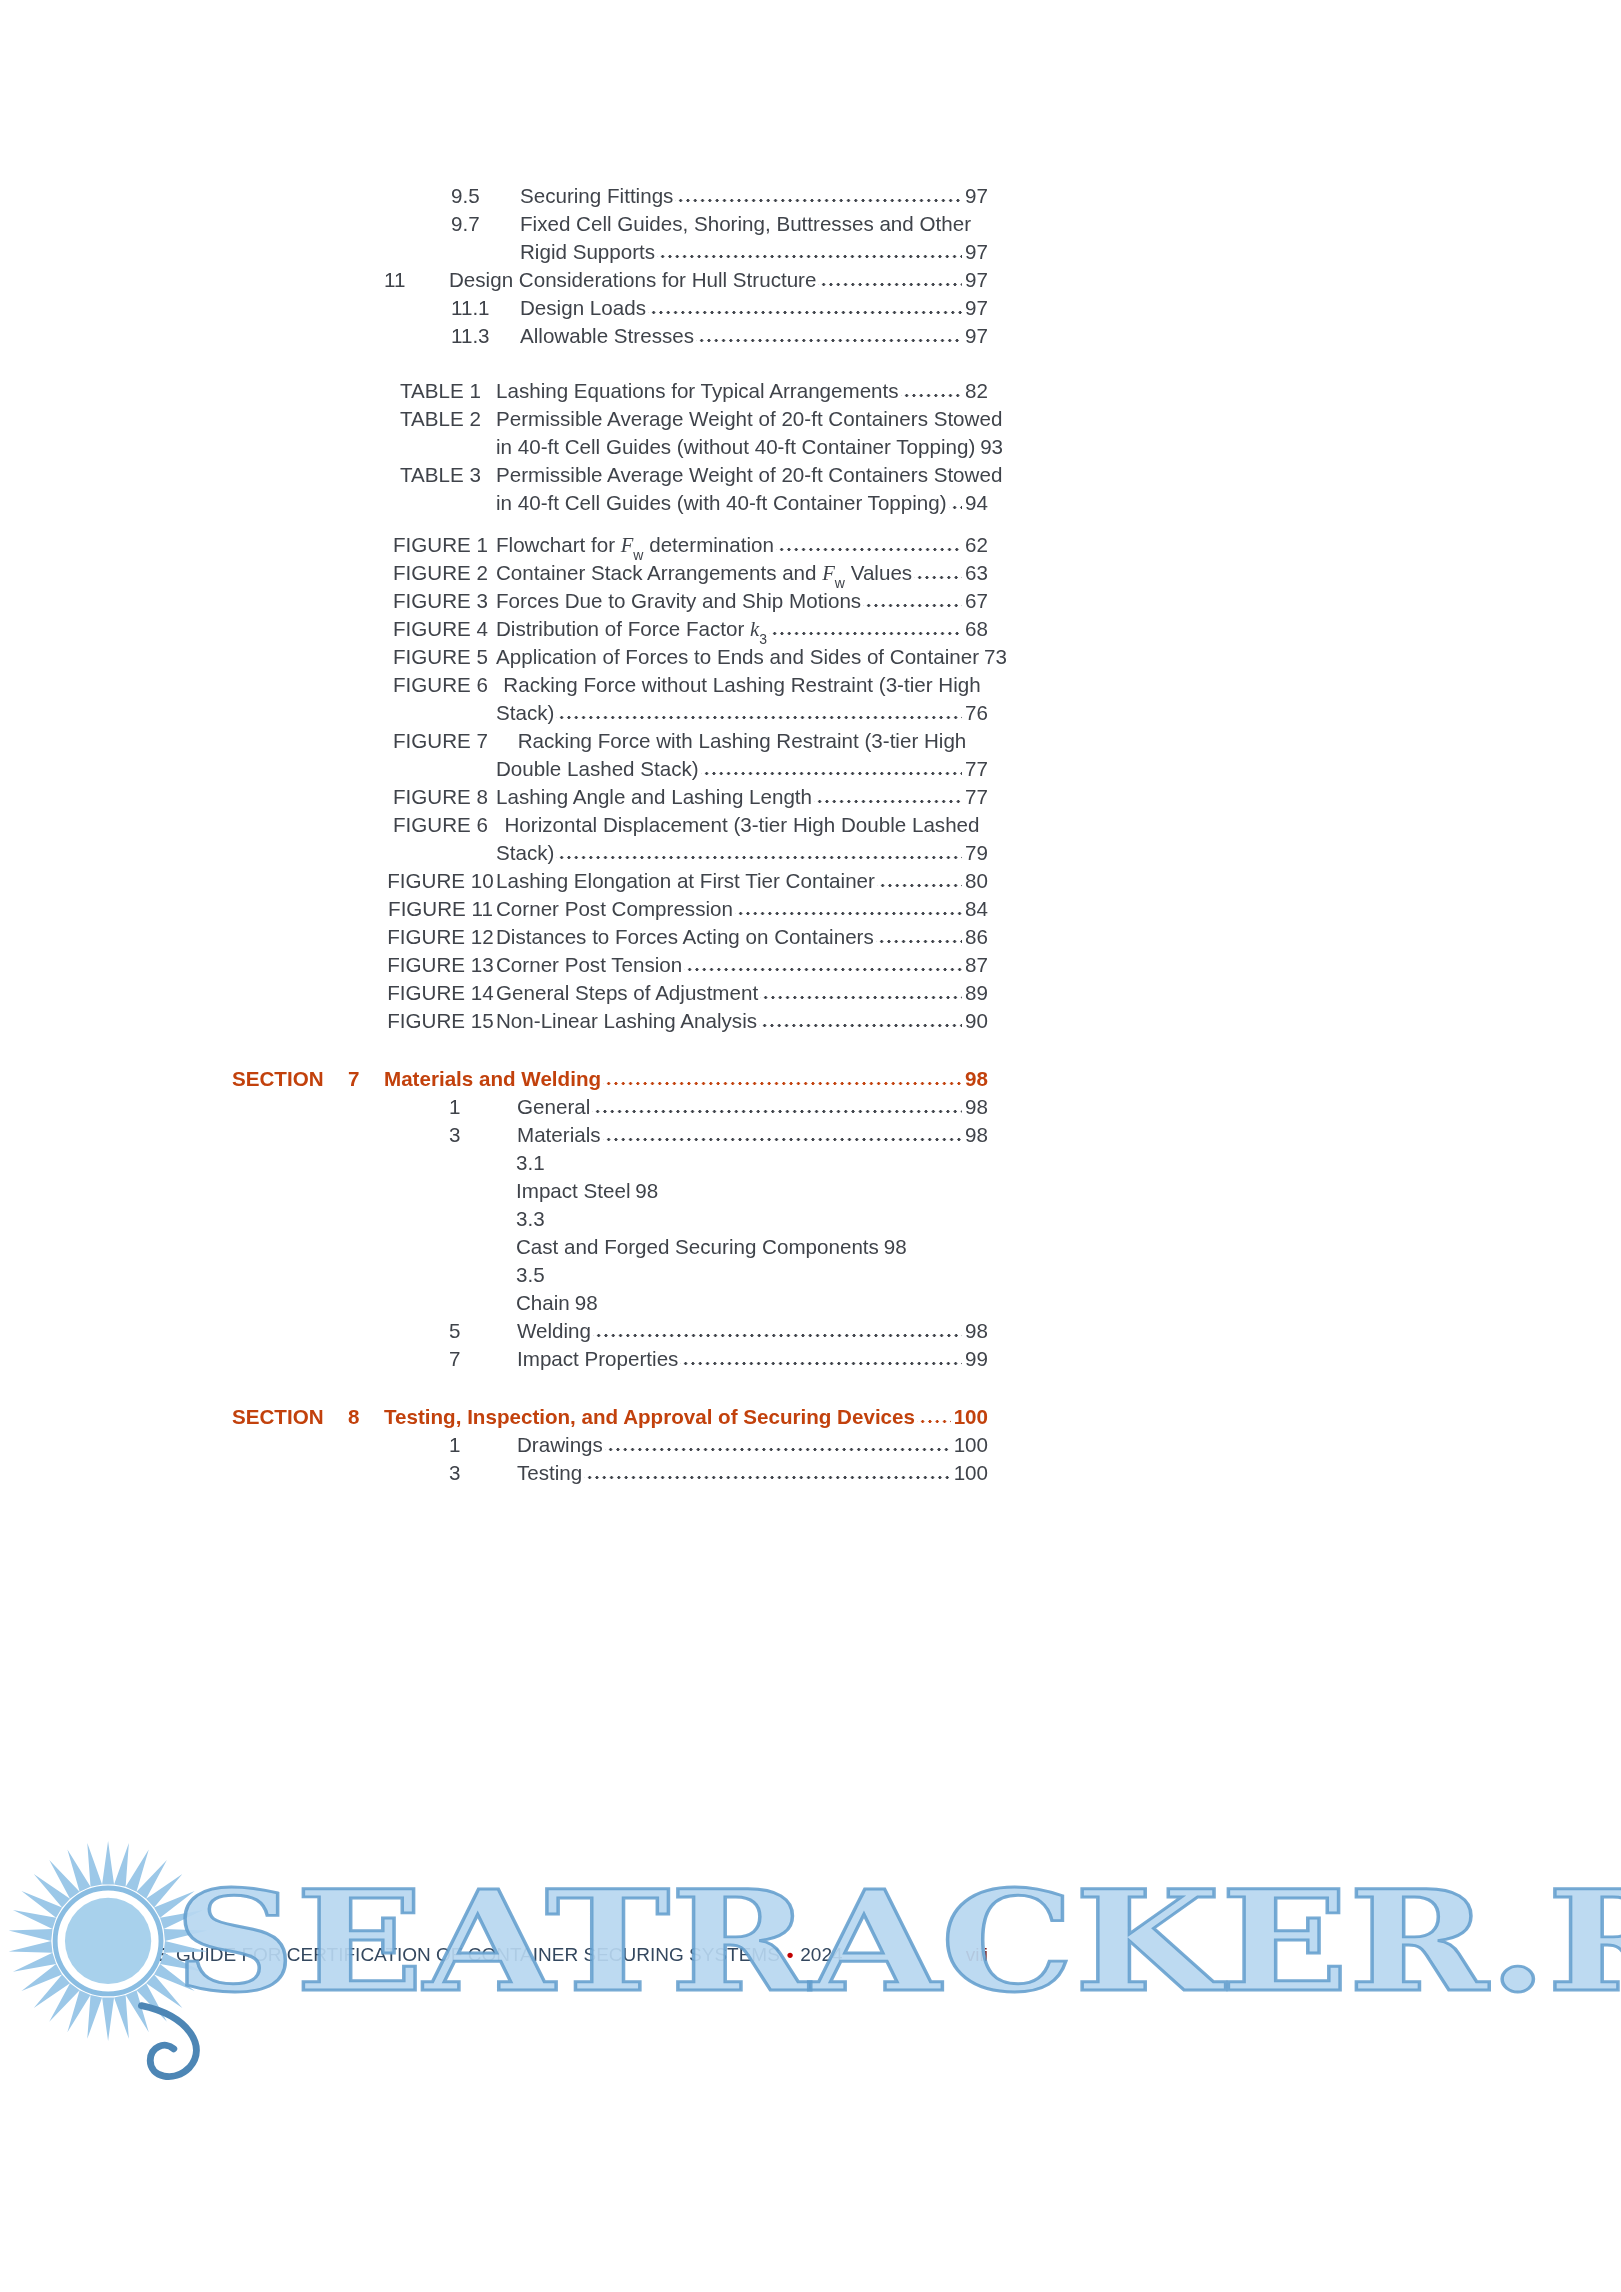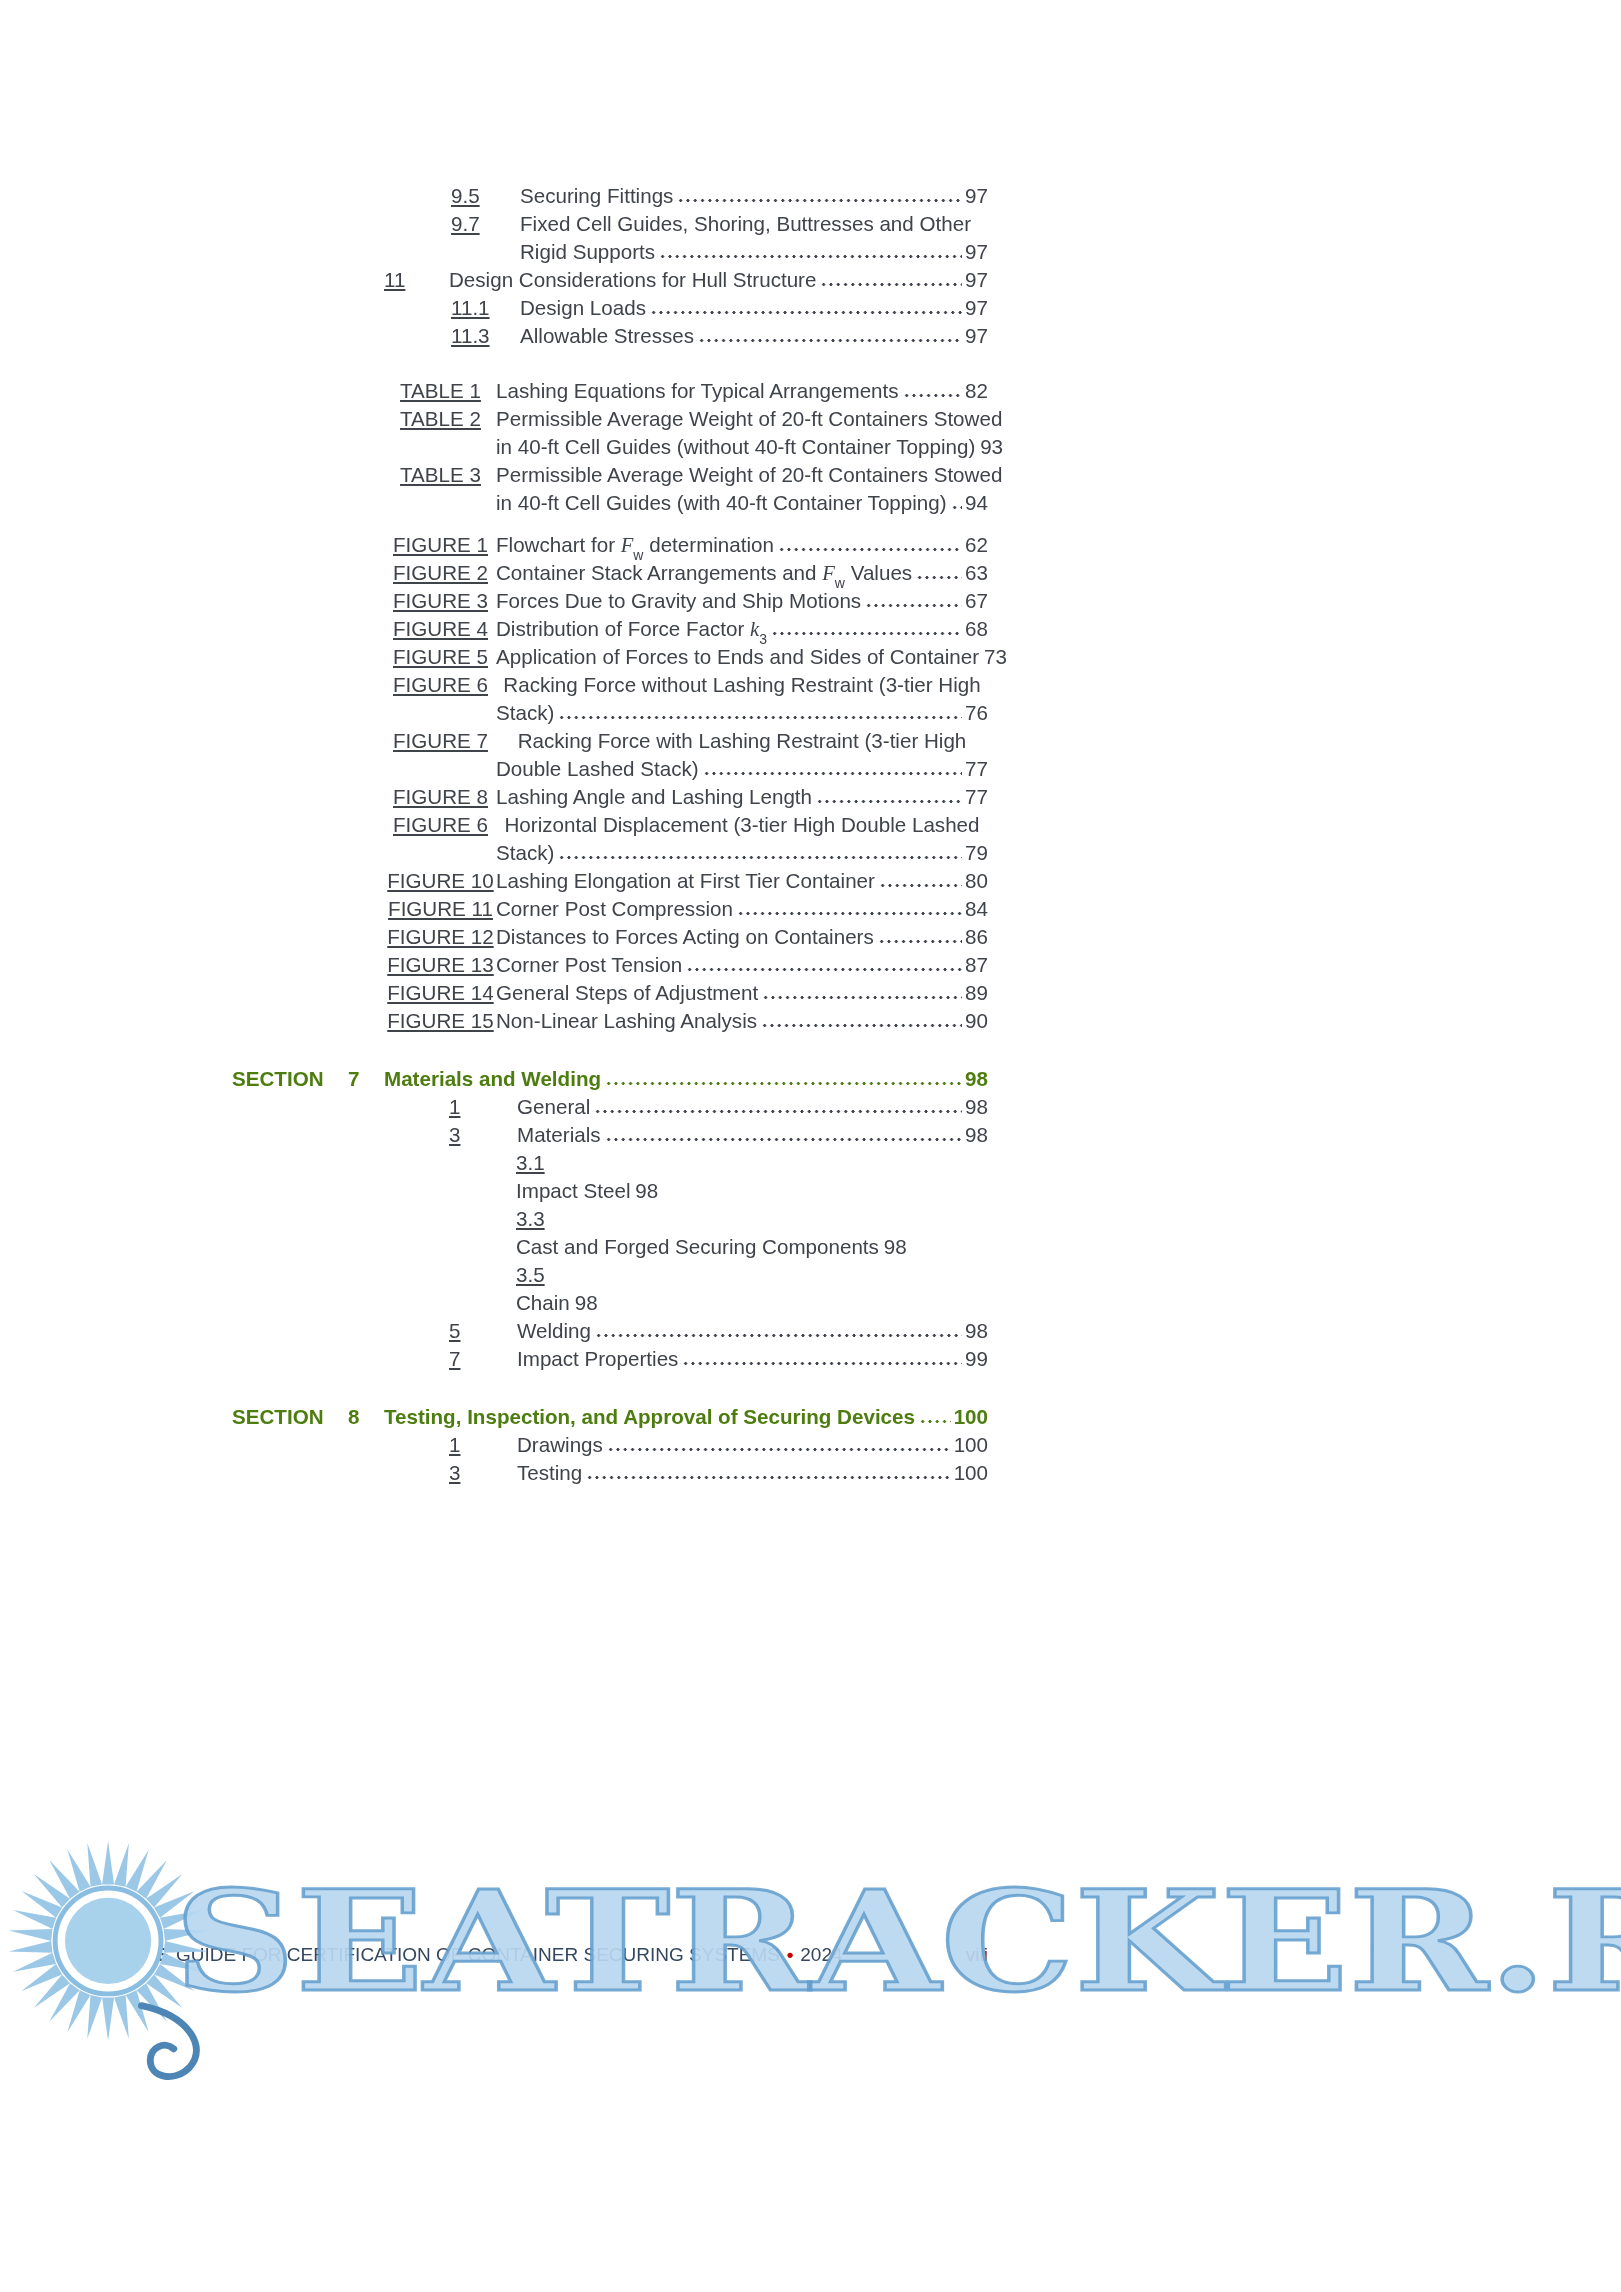--- a/index.html
+++ b/index.html
@@ -19,21 +19,21 @@
   
   .toc {
     position: absolute;
     left: 232px;
     top: 182px;
     width: 756px;
     font-size: 20.6px;
     line-height: 28px;
   }
   .toc-row { display: flex; align-items: flex-start; }
-  .c-num   { flex: 0 0 auto; text-decoration: underline; }
+  .c-num   { flex: 0 0 auto; }
   .c-body  { flex: 1 1 auto; min-width: 0; display: block; }
   .tline   { display: block; white-space: nowrap; }
   .tline.last { display: flex; align-items: baseline; }
   .ttext   { flex: 0 0 auto; white-space: pre; }
   .pnum    { flex: 0 0 auto; }
   .leader {
     flex: 1 1 auto;
     height: 4.9px;
     margin: 0 2.9px 0 2px;
     background-image: radial-gradient(circle, currentColor 1.3px, rgba(0,0,0,0) 1.7px);
@@ -42,21 +42,21 @@
     background-position: 2px 100%;
   }
 
   
   .l1top  { padding-left: 152px; }  .l1top  .c-num { width: 65px; }
   .l2     { padding-left: 219px; }  .l2     .c-num { width: 69px; }
   .tf     { padding-left: 153px; text-align: center; }  .tf     .c-num { width: 111px; }
   .secl1  { padding-left: 217px; }  .secl1  .c-num { width: 68px; }
   .secl2  { padding-left: 284px; flex-direction: column; }  .secl2  .c-num { width: 67px; }
 
-  .section { font-weight: 700; color: #4d7c0f; }
+  .section { font-weight: 700; color: #c2410c; }
   .section .c-sec    { flex: 0 0 116px; }
   .section .c-secnum { flex: 0 0 36px; }
 
   .mvar { font-family: "Liberation Serif","DejaVu Serif",serif; font-style: italic; }
   sub { font-size: 0.68em; line-height: 0; position: relative; top: 0.22em; }
 
   
   .footer {
     position: absolute;
     left: 129px;

